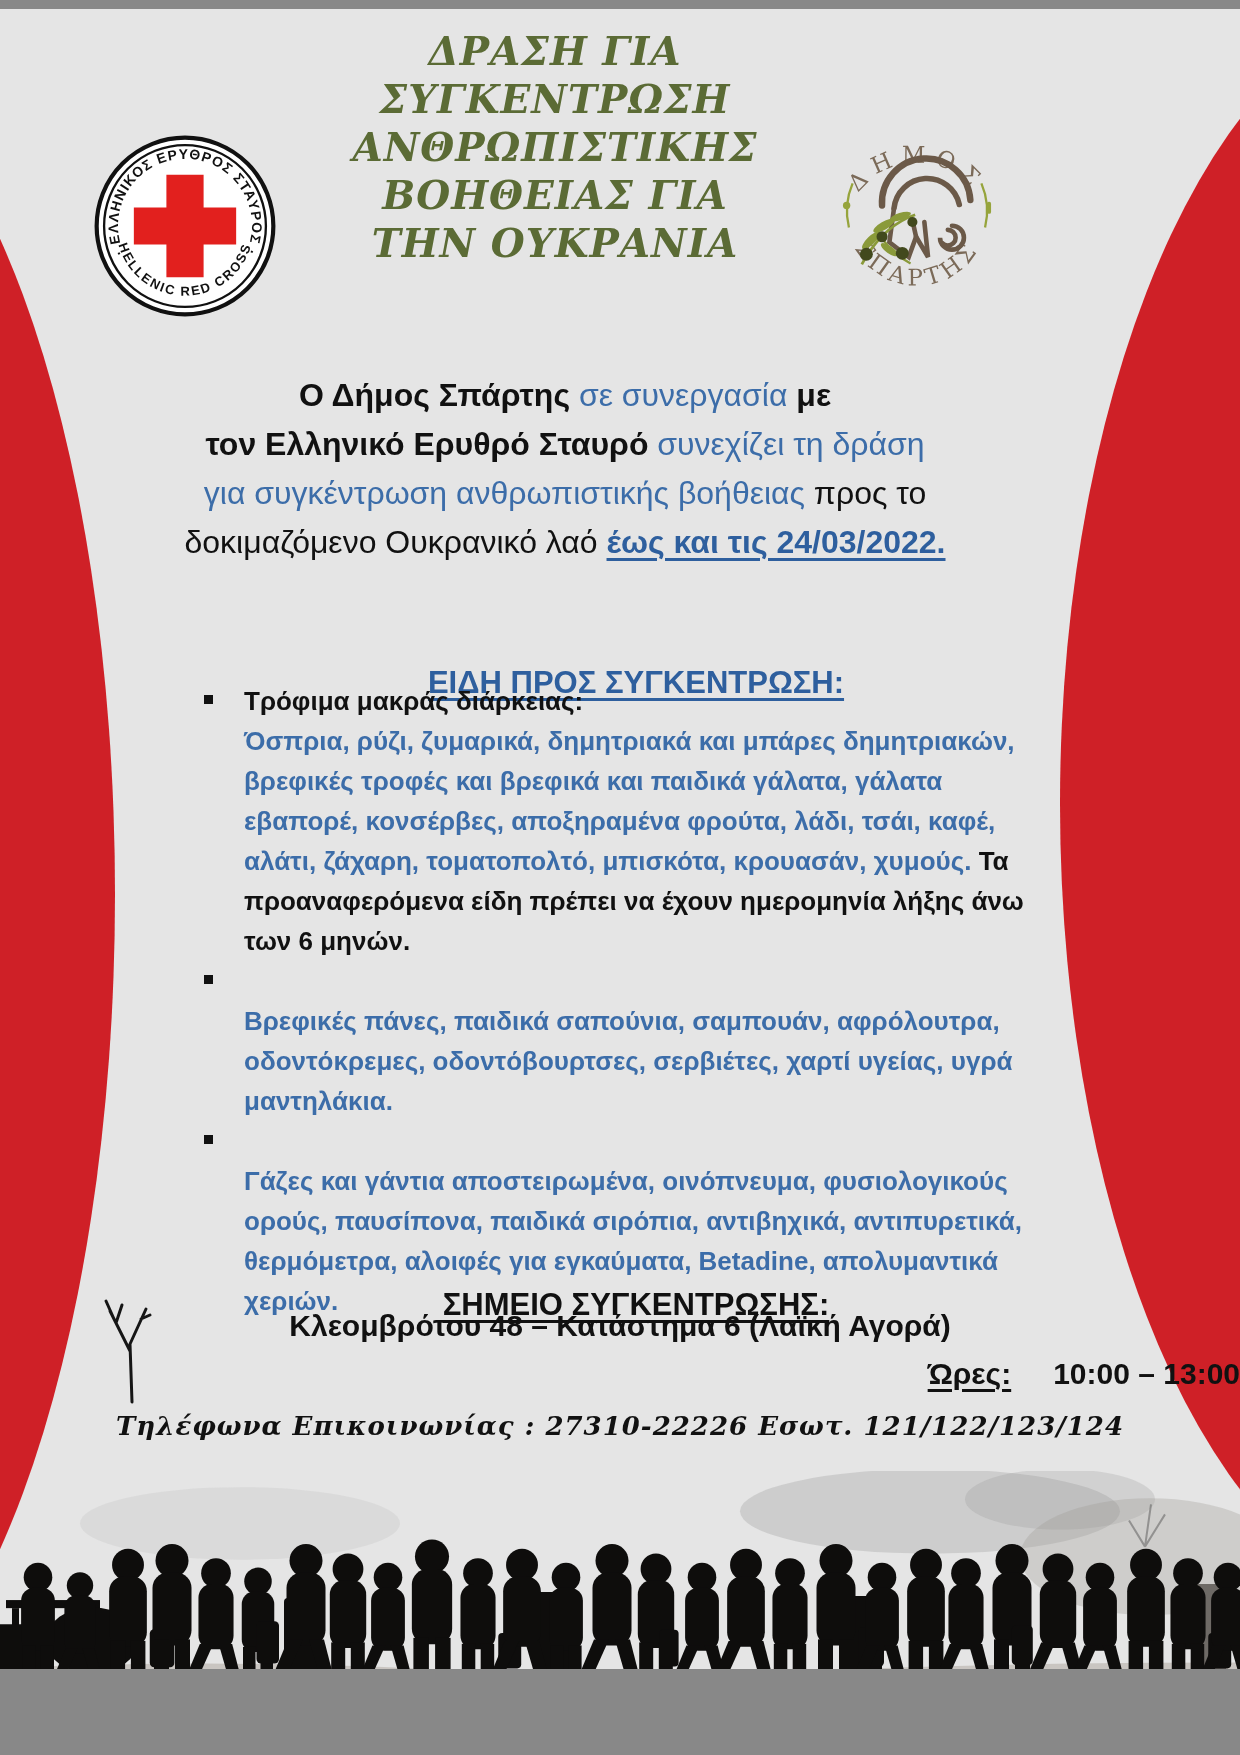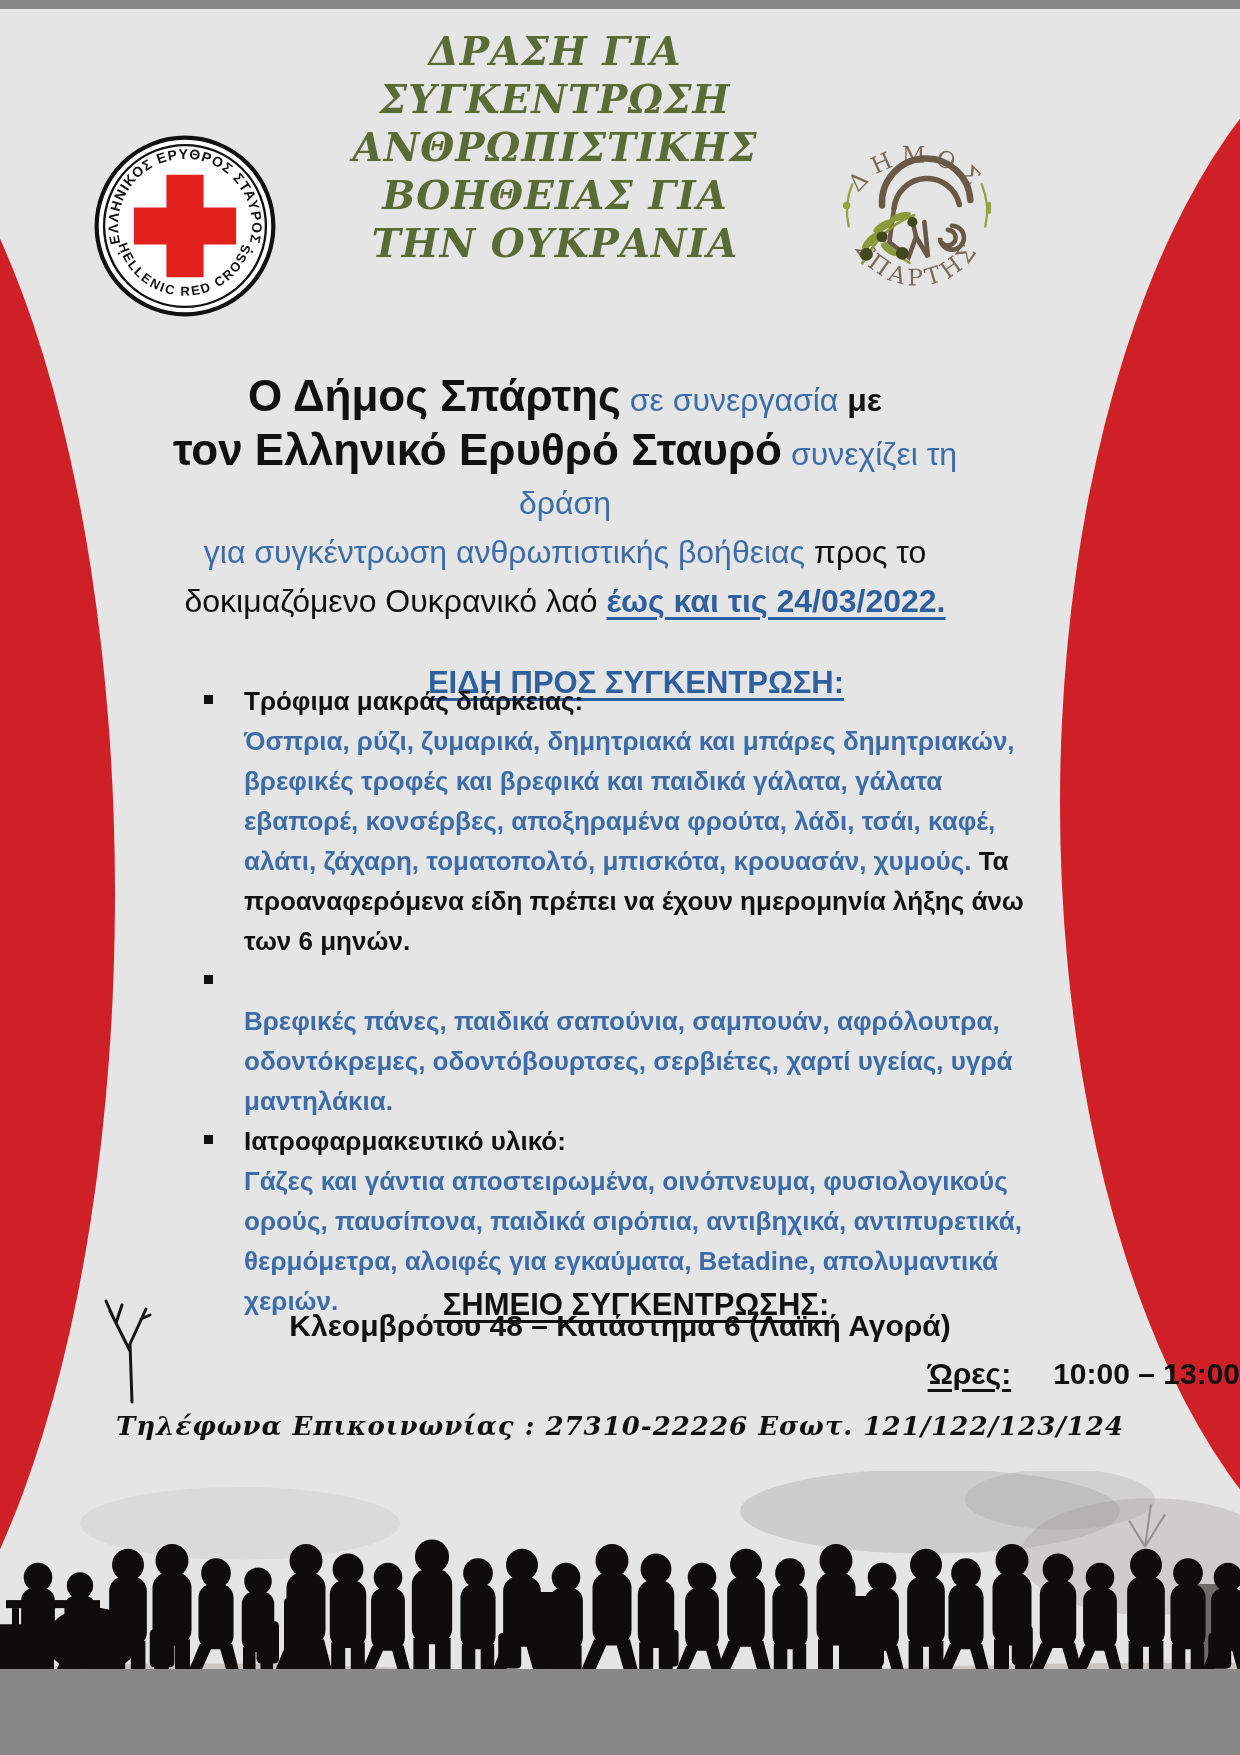--- a/index.html
+++ b/index.html
@@ -17,21 +17,21 @@
   .title{position:absolute; left:170px; top:18px; width:770px; z-index:3;
     text-align:center; font-family:"DejaVu Serif","Liberation Serif",serif;
     font-style:italic; font-weight:bold; font-size:39px; line-height:48px;
     color:#5b6b35; letter-spacing:1px;}
   
   .logo-rc{position:absolute; left:92px; top:124px; width:186px; height:186px; z-index:3;}
   .logo-sp{position:absolute; left:825px; top:110px; width:184px; height:184px; z-index:3;}
   
   .intro{position:absolute; left:150px; top:362px; width:830px; z-index:3;
     text-align:center; font-size:32px; line-height:49px;}
-  .intro .big{font-size:44px;}
+  .intro .big{font-size:32px;}
   .b{font-weight:bold; color:#111;}
   .blk{color:#111;}
   .blue{color:#3c6da9;}
   .blueb{color:#2e5f9e; font-weight:bold;}
   .u{text-decoration:underline; text-underline-offset:5px; text-decoration-thickness:2.5px;}
   
   .sec-heading{position:absolute; left:16px; width:1240px; text-align:center; z-index:3;
     font-size:31px; font-weight:bold;}
   .items-heading{top:630px; color:#2e5f9e;}
   .collect-heading{top:1252px; color:#111;}
@@ -159,21 +159,21 @@
       <span class="item-detail">Όσπρια, ρύζι, ζυμαρικά, δημητριακά και μπάρες δημητριακών, βρεφικές τροφές και βρεφικά και παιδικά γάλατα, γάλατα εβαπορέ, κονσέρβες, αποξηραμένα φρούτα, λάδι, τσάι, καφέ, αλάτι, ζάχαρη, τοματοπολτό, μπισκότα, κρουασάν, χυμούς.</span>
       <span class="item-note">Τα προαναφερόμενα είδη πρέπει να έχουν ημερομηνία λήξης άνω των 6 μηνών.</span>
     </li>
     <li>
       <span class="bullet"></span>
       <br>
       <span class="item-detail">Βρεφικές πάνες, παιδικά σαπούνια, σαμπουάν, αφρόλουτρα, οδοντόκρεμες, οδοντόβουρτσες, σερβιέτες, χαρτί υγείας, υγρά μαντηλάκια.</span>
     </li>
     <li>
       <span class="bullet"></span>
-      <span class="item-header">Ιατροφαρμακευτικό υλικό:</span><br>
+      <br>
       <span class="item-detail">Γάζες και γάντια αποστειρωμένα, οινόπνευμα, φυσιολογικούς ορούς, παυσίπονα, παιδικά σιρόπια, αντιβηχικά, αντιπυρετικά, θερμόμετρα, αλοιφές για εγκαύματα, Betadine, απολυμαντικά χεριών.</span>
     </li>
   </ul>
 
   <h2 class="sec-heading collect-heading"><span class="u">ΣΗΜΕΙΟ ΣΥΓΚΕΝΤΡΩΣΗΣ:</span></h2>
   <div class="address">Κλεομβρότου 48 – Κατάστημα 6 (Λαϊκή Αγορά)</div>
   <div class="hours">
     <span class="u">Ώρες:</span><span class="gap"></span><span>10:00 – 13:00</span>
   </div>
 

